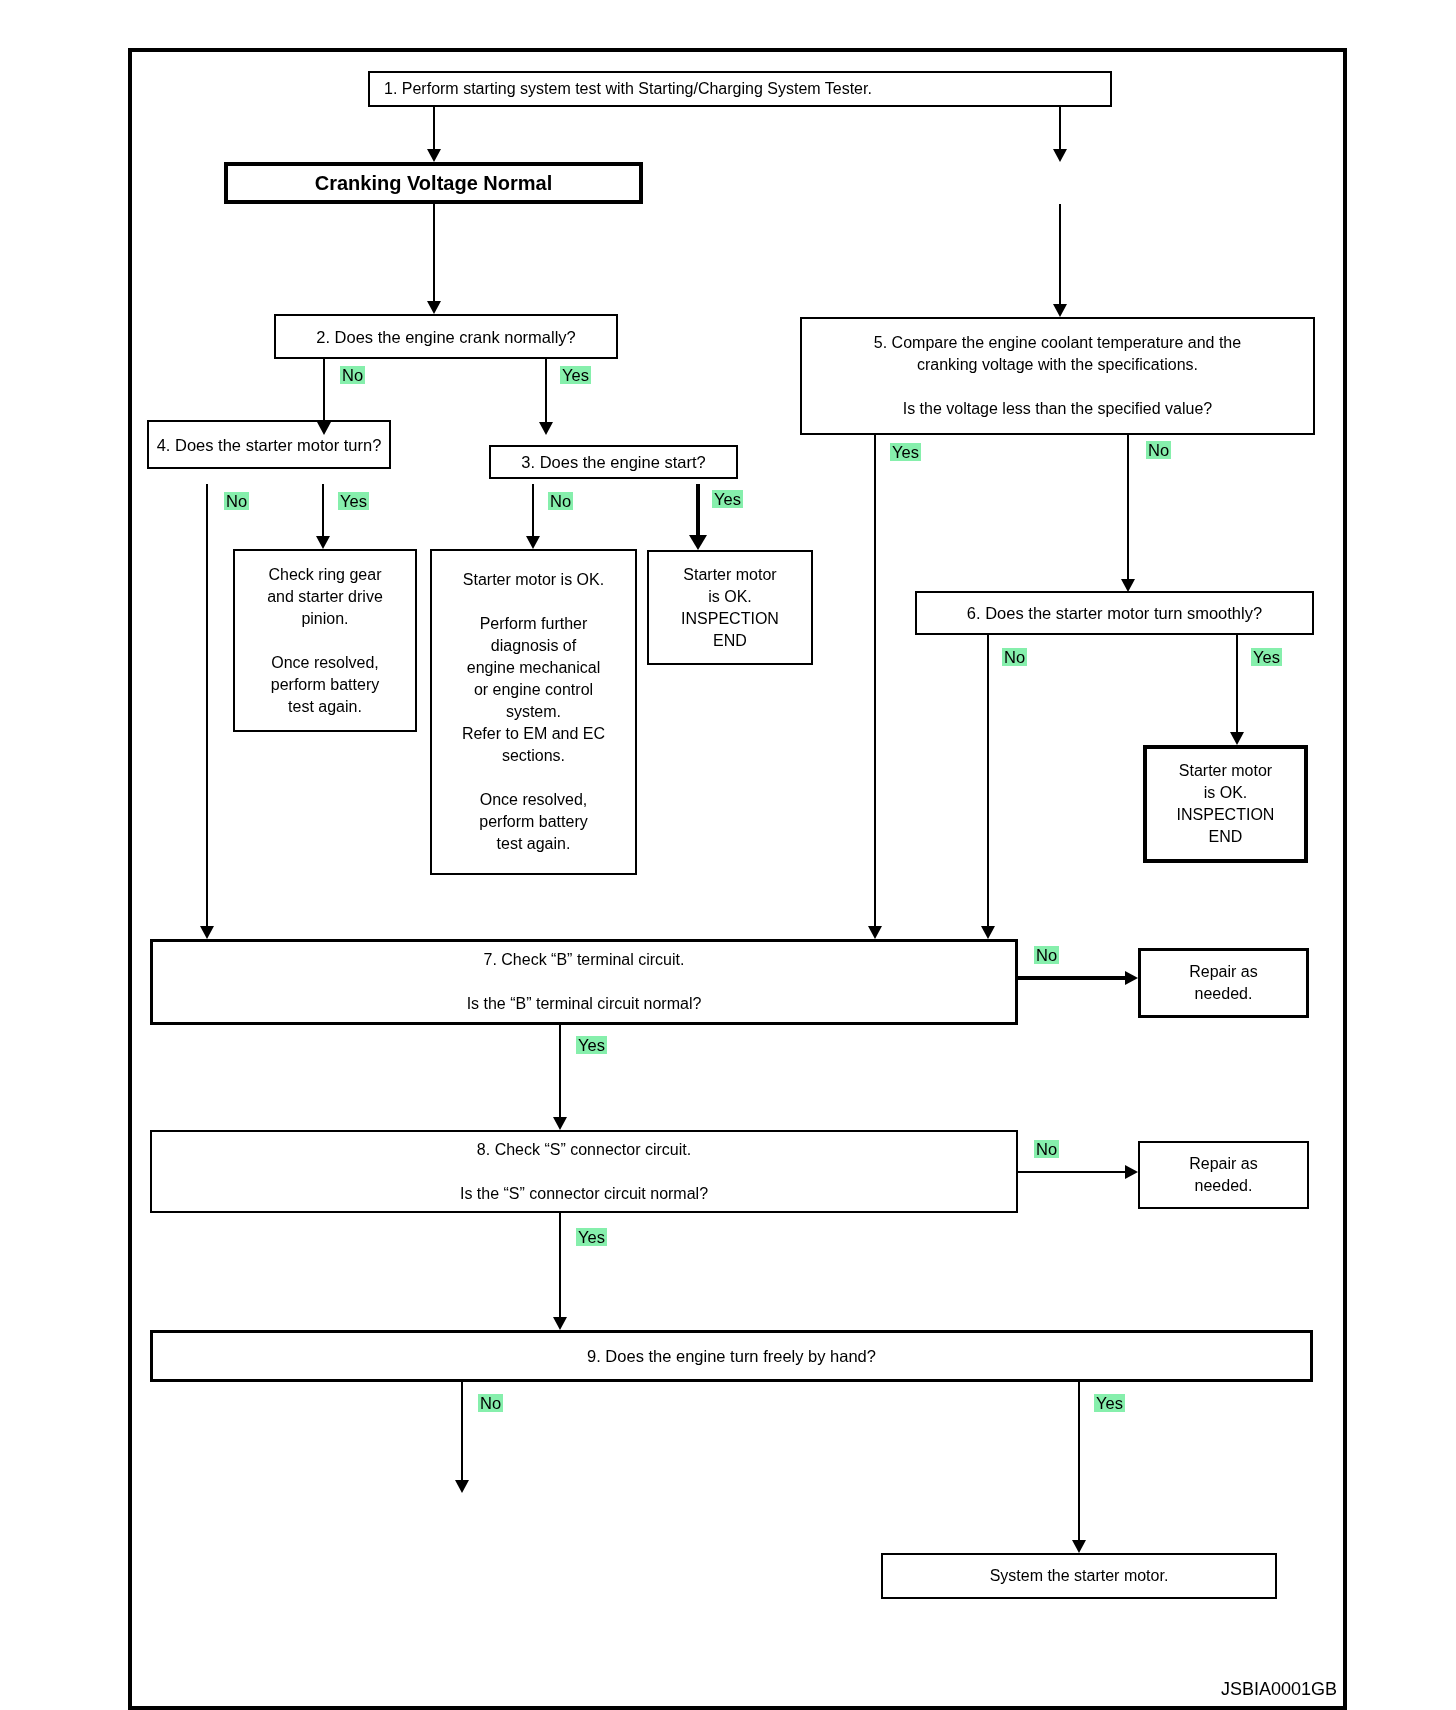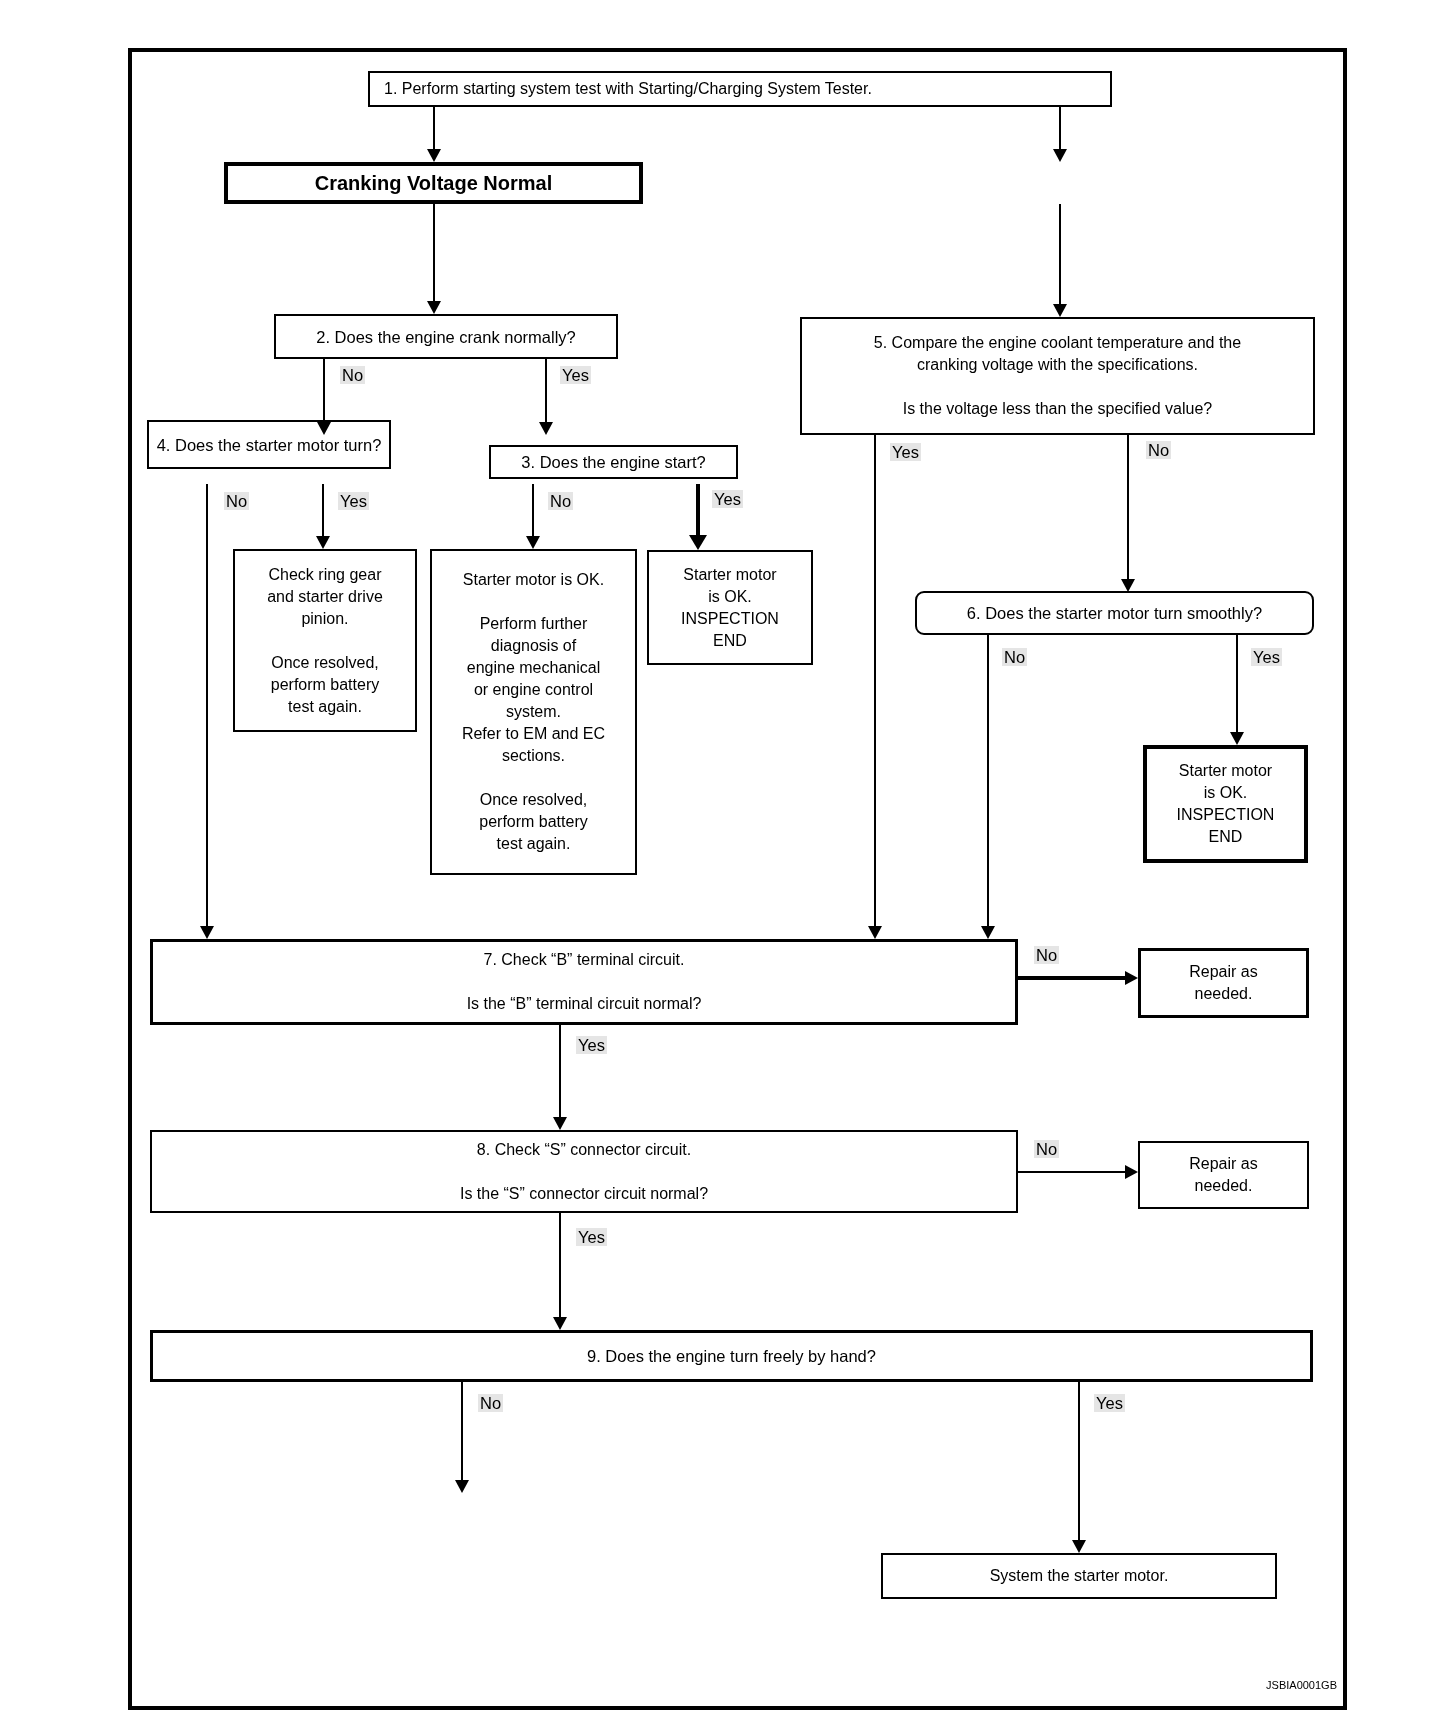--- a/index.html
+++ b/index.html
@@ -30,22 +30,22 @@
   }
   .ahead-down.big{
     border-left:9px solid transparent;border-right:9px solid transparent;
     border-top:15px solid #000;
   }
   .ahead-right{
     position:absolute;width:0;height:0;
     border-top:7px solid transparent;border-bottom:7px solid transparent;
     border-left:13px solid #000;
   }
-  .elabel{position:absolute;font-size:16.5px;line-height:18px;background:#e5e5e5;padding:0 2px;}
-  .code{position:absolute;font-size:11px;}
+  .elabel{position:absolute;font-size:16.5px;line-height:18px;background:#86efac;padding:0 2px;}
+  .code{position:absolute;font-size:18px;}
 </style>
 </head>
 <body>
 
 <div id="canvas">
 
   <div class="frame" style="left:128px;top:48px;width:1211px;height:1654px;"></div>
 
   <div class="box left-align" style="left:368px;top:71px;width:744px;height:36px;"><span>1. Perform starting system test with Starting/Charging System Tester.</span></div>
 
@@ -83,21 +83,21 @@
   <div class="box" style="left:647px;top:550px;width:166px;height:115px;"><span>Starter motor
 is OK.
 INSPECTION
 END</span></div>
 
   <div class="box" style="left:800px;top:317px;width:515px;height:118px;"><span>5. Compare the engine coolant temperature and the
 cranking voltage with the specifications.
 
 Is the voltage less than the specified value?</span></div>
 
-  <div class="box q" style="left:915px;top:591px;width:399px;height:44px;border-radius:9px;"><span>6. Does the starter motor turn smoothly?</span></div>
+  <div class="box q" style="left:915px;top:591px;width:399px;height:44px;"><span>6. Does the starter motor turn smoothly?</span></div>
 
   <div class="box b4" style="left:1143px;top:745px;width:165px;height:118px;"><span>Starter motor
 is OK.
 INSPECTION
 END</span></div>
 
   <div class="box b3" style="left:150px;top:939px;width:868px;height:86px;"><span>7. Check “B” terminal circuit.
 
 Is the “B” terminal circuit normal?</span></div>
 

